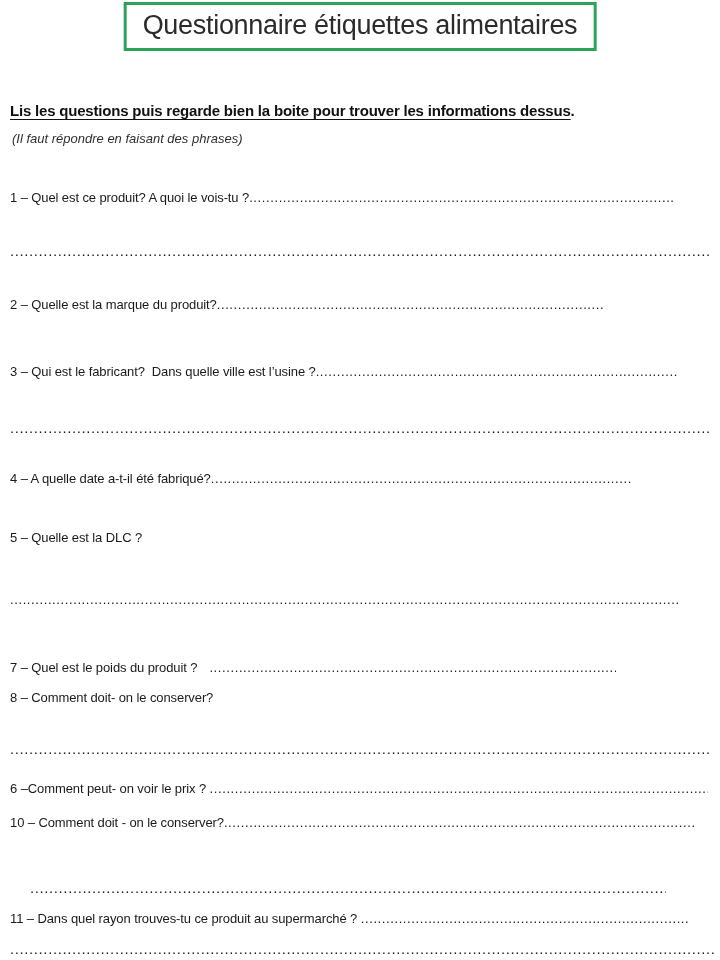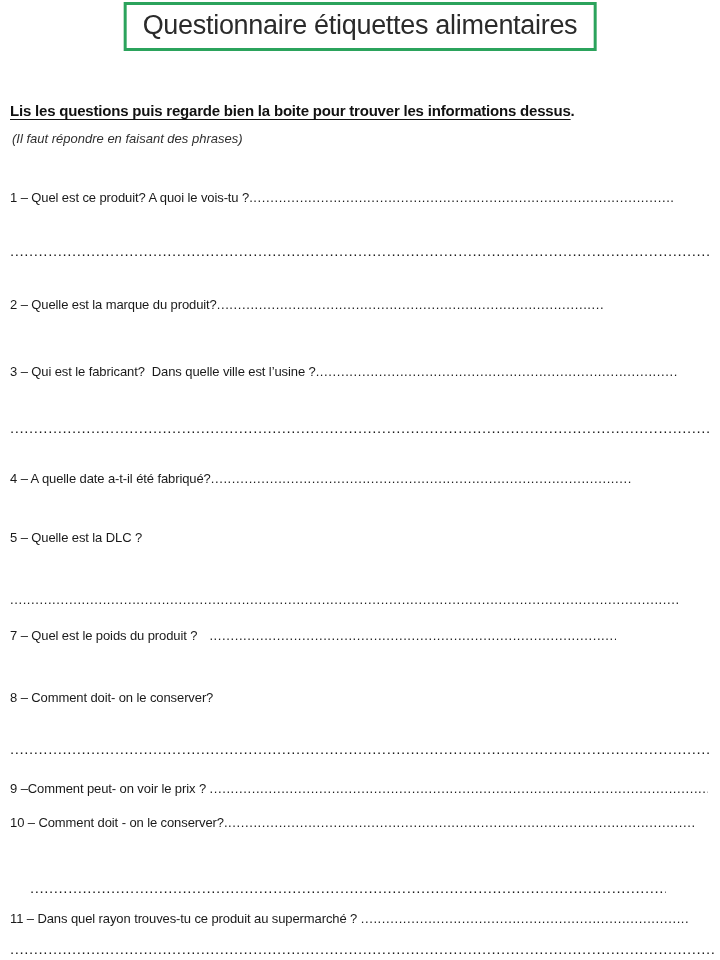--- a/index.html
+++ b/index.html
@@ -121,33 +121,33 @@
 
   <div class="q" style="top:530px; width:516px;flex-direction:column;">
     <span class="qt">5 – Quelle est la DLC ?</span>
     <span class="leader">................................................................................................................................................................................................................................................................................................................................................................................................................</span>
   </div>
 
   <div class="q" style="top:592px; width:670px;">
     <span class="leader">................................................................................................................................................................................................................................................................................................................................................................................................................</span>
   </div>
 
-  <div class="q" style="top:628px; width:606px;gap:12px;">
+  <div class="q" style="top:660px; width:606px;gap:12px;">
     <span class="qt">7 – Quel est le poids du produit ?</span>
     <span class="leader">................................................................................................................................................................................................................................................................................................................................................................................................................</span>
   </div>
 
   <div class="q" style="top:690px; width:696px;flex-direction:column;">
     <span class="qt">8 – Comment doit- on le conserver?</span>
     <span class="leader">................................................................................................................................................................................................................................................................................................................................................................................................................</span>
   </div>
   <div class="filler" style="top:740px; left:10px; width:702px;">................................................................................................................................................................................................................................................................................................................................................................................................................</div>
 
   <div class="q" style="top:781px; width:698px;">
-    <span class="qt">9 –Comment peut- on voir le prix ? </span>
+    <span class="qt">6 –Comment peut- on voir le prix ? </span>
     <span class="leader">................................................................................................................................................................................................................................................................................................................................................................................................................</span>
   </div>
 
   <div class="q" style="top:815px; width:686px;text-align:center;">
     <span class="qt">10 – Comment doit - on le conserver?</span>
     <span class="leader">................................................................................................................................................................................................................................................................................................................................................................................................................</span>
   </div>
   <div class="filler" style="top:879px; left:30px; width:636px;">................................................................................................................................................................................................................................................................................................................................................................................................................</div>
 
   <div class="q" style="top:911px; width:680px;">

